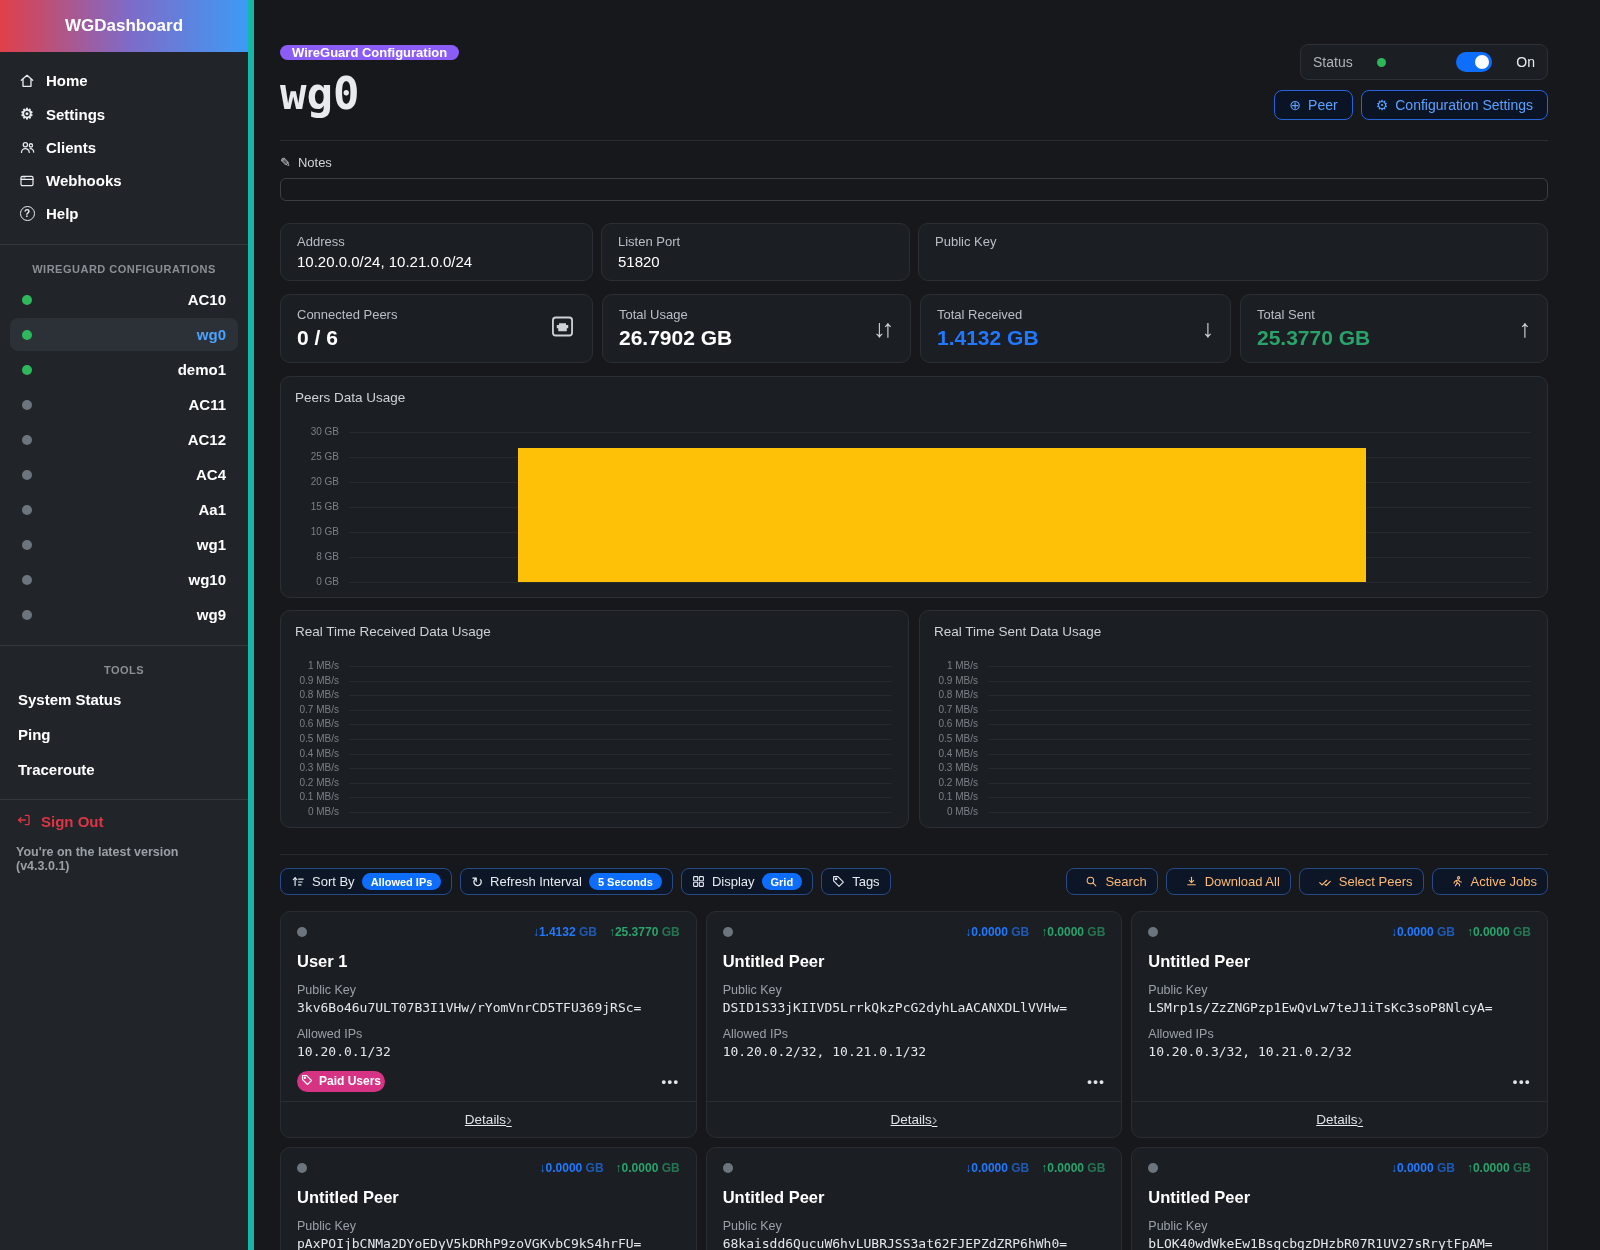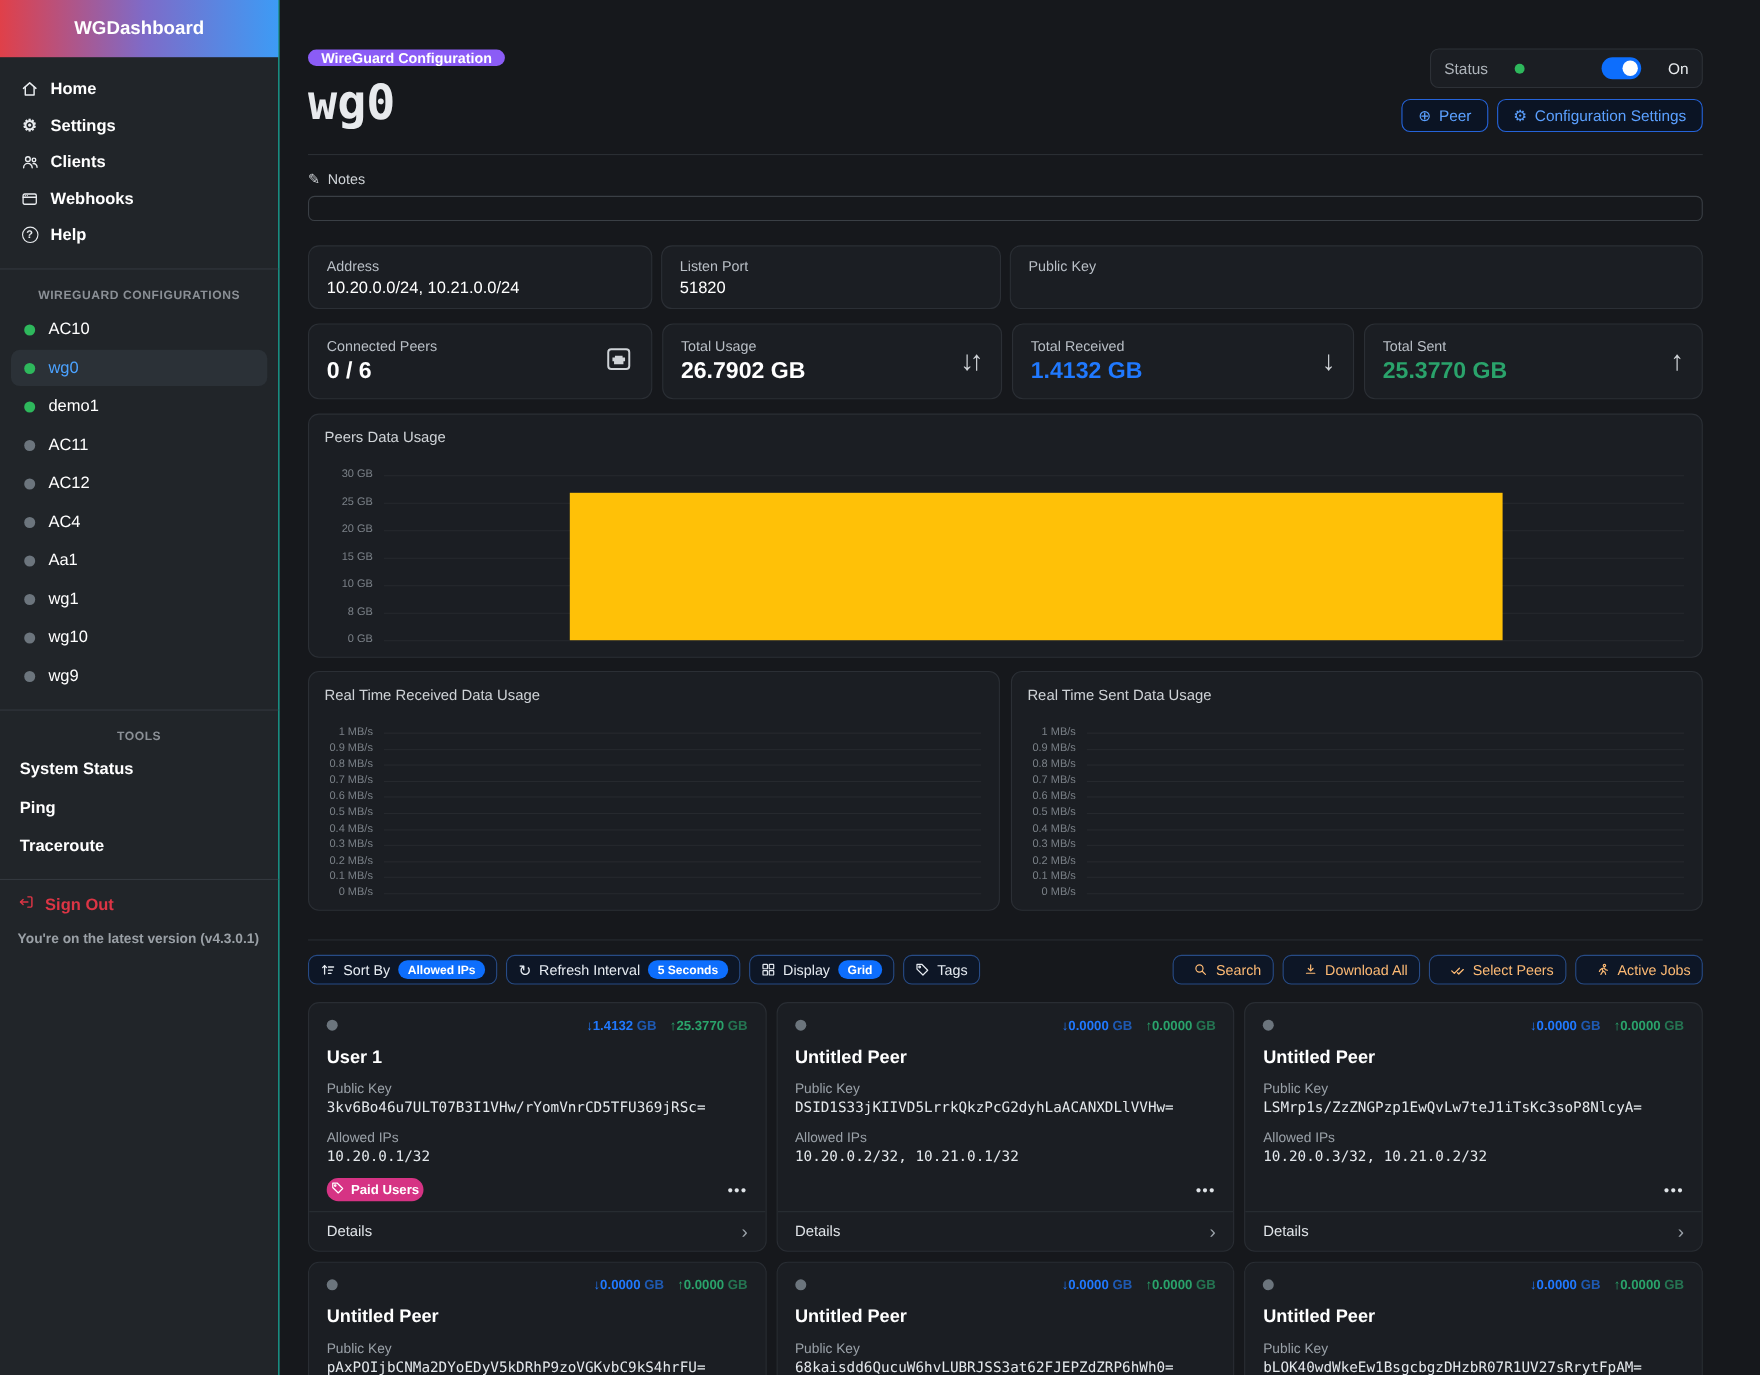--- a/index.html
+++ b/index.html
@@ -7,21 +7,21 @@
   body {
     font-family: "Liberation Sans", sans-serif;
     background:#16181c; color:#e9ecef;
     font-size:14px;
   }
   .mono { font-family:"DejaVu Sans Mono", monospace; }
 
   
   .sidebar {
     position:fixed; left:0; top:0; width:254px; height:1250px;
-    background:#212529; border-right:1px solid #14b8a6;
+    background:#212529; border-right:6px solid #14b8a6;
     display:flex; flex-direction:column;
   }
   .brand {
     height:52px; display:flex; align-items:center; justify-content:center;
     background:linear-gradient(90deg,#e04049 0%,#7e6bc8 52%,#3d9bf5 100%);
     font-weight:bold; font-size:17px; color:#fff; cursor:pointer;
   }
   .nav { padding:12px 10px 14px; border-bottom:1px solid #33383e; }
   .nav-item {
     display:flex; align-items:center; gap:10px;
@@ -29,22 +29,22 @@
     cursor:pointer;
   }
   .nav-ico { width:18px; display:inline-flex; justify-content:center; color:#e9ecef; font-size:15px; }
   .section { padding:10px 10px 12px; border-bottom:1px solid #33383e; }
   .section-label {
     text-align:center; font-size:11px; letter-spacing:.5px; font-weight:bold;
     color:#8b9096; padding:8px 0 6px;
   }
   .cfg-item {
     display:flex; align-items:center; gap:12px;
-    padding:8px 12px; border-radius:8px; font-weight:normal; font-size:15px; color:#fff;
-    cursor:pointer; margin:2px 0;
+    padding:8px 12px; border-radius:8px; font-weight:bold; font-size:15px; color:#fff;
+    cursor:pointer; margin:2px 0;justify-content:space-between;
   }
   .cfg-item.active { background:#2b3137; color:#4ba2ff; }
   .dot { width:10px; height:10px; border-radius:50%; flex:0 0 auto; }
   .dot.on { background:#2eb85c; }
   .dot.off { background:#6c757d; }
   .tool-item { padding:9px 8px; font-weight:bold; font-size:15px; color:#fff; cursor:pointer; border-radius:8px; }
   .signout-area { padding:12px 16px; }
   .signout { color:#dc3545; font-weight:bold; font-size:15px; display:flex; align-items:center; gap:9px; cursor:pointer; }
   .version { margin-top:14px; font-size:12.5px; color:#9aa0a6; font-weight:bold; }
 
@@ -144,21 +144,21 @@
   .pc-mono { margin-top:3px; font-size:13px; color:#e4e8ec; }
   .pc-foot { display:flex; justify-content:space-between; align-items:center; margin-top:10px; min-height:24px; }
   .tag-badge {
     display:inline-flex; align-items:center; gap:6px;
     background:#d63384; color:#fff; font-size:12px; font-weight:bold;
     padding:3px 4px; border-radius:50px;
   }
   .pc-menu { background:none; border:none; color:#dfe3e7; font-size:13px; letter-spacing:1.5px; font-weight:bold; cursor:pointer; }
   .pc-details {
     border-top:1px solid #2a2e34; padding:9px 16px;
-    display:flex; justify-content:space-between; align-items:center; cursor:pointer;
+    display:flex; justify-content:center; align-items:center; cursor:pointer;text-decoration:underline;
   }
   .pc-details .dl-lbl { font-size:13.5px; color:#dfe3e7; }
   .pc-details .chev { color:#9aa1a8; font-size:17px; line-height:1; }
 
   .circle-q {
     display:inline-flex; width:15px; height:15px; border:1.5px solid #e9ecef; border-radius:50%;
     align-items:center; justify-content:center; font-size:10px; font-weight:bold; color:#e9ecef;
   }
 </style>
 </head>

